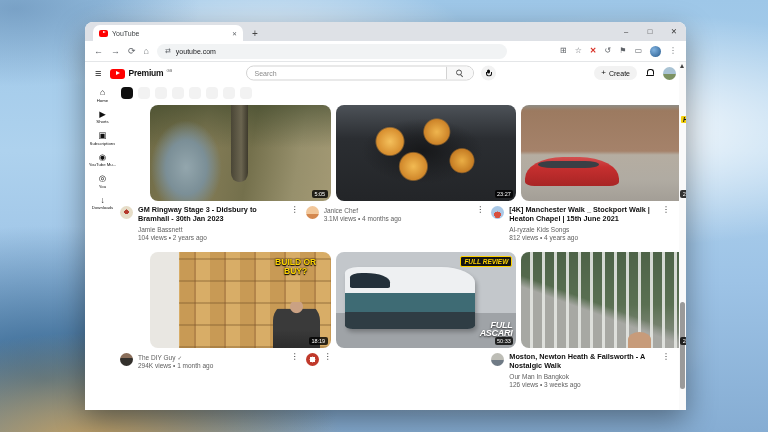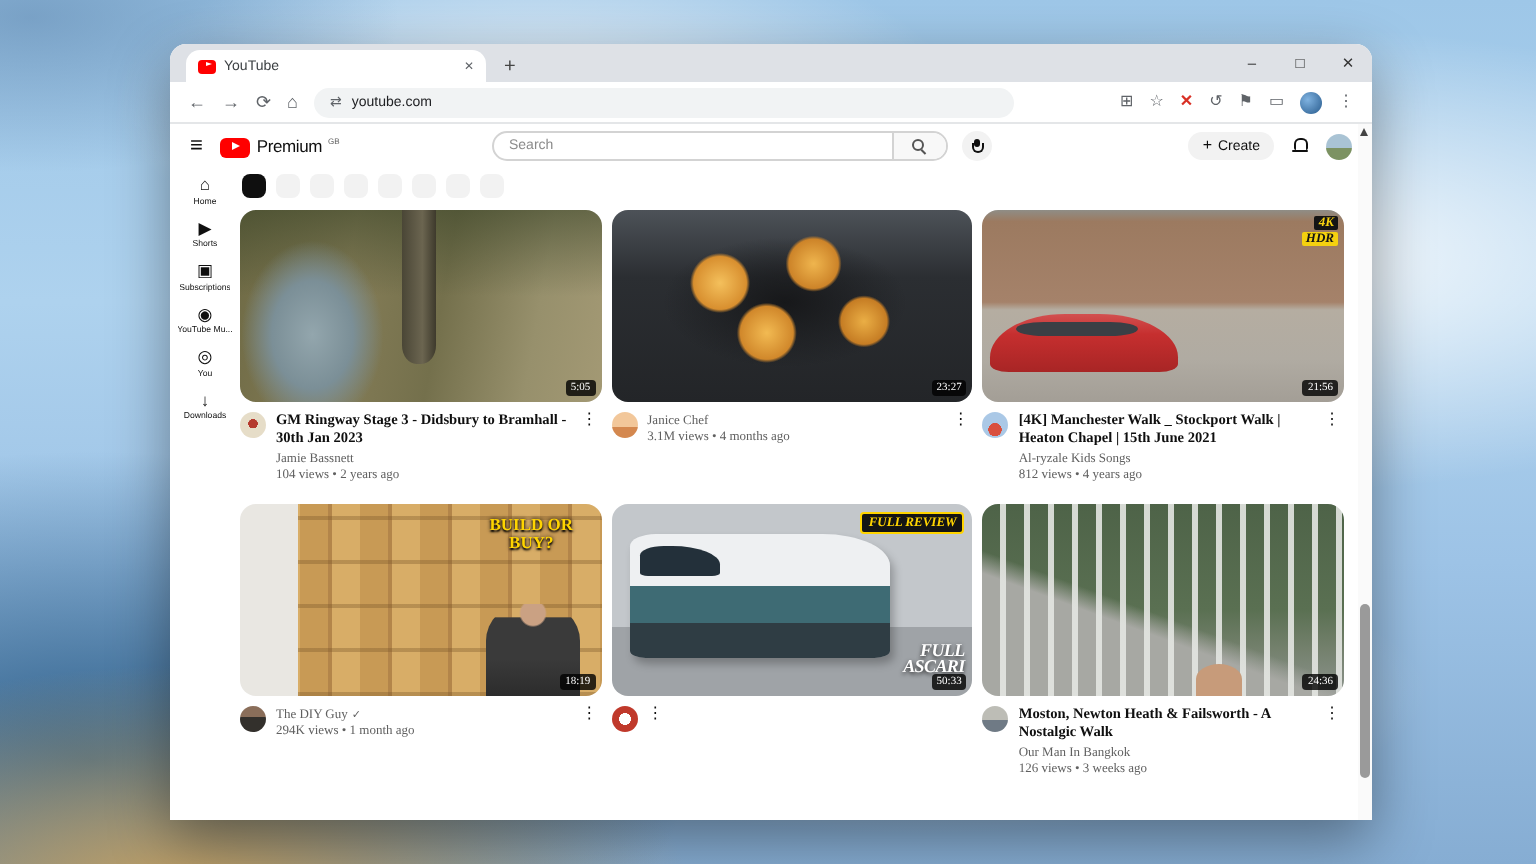--- a/index.html
+++ b/index.html
@@ -44,21 +44,21 @@
   .tbi.red { color:#d93025; font-weight:bold; }
   .profile-av { width:11px; height:11px; border-radius:50%; background:radial-gradient(circle at 35% 35%, #7fb2e0, #275a8c); }
 
   
   .page { position:absolute; left:0; right:0; top:40px; bottom:0; background:#fff; }
   .ythead { height:22px; display:flex; align-items:center; padding:0 10px; position:relative; }
   .burger { font-size:11px; color:#0f0f0f; margin-right:9px; }
   .logo { display:flex; align-items:flex-start; gap:3px; }
   .logoico { width:15px; height:10px; background:#f00; border-radius:3px; position:relative; margin-top:1px; }
   .logoico::after { content:''; position:absolute; left:5.5px; top:2.5px; border-left:4.5px solid #fff; border-top:2.5px solid transparent; border-bottom:2.5px solid transparent; }
-  .logotext { font-size:8.5px; font-weight:normal; letter-spacing:-.2px; color:#0f0f0f;text-align:center; }
+  .logotext { font-size:8.5px; font-weight:bold; letter-spacing:-.2px; color:#0f0f0f;text-align:center; }
   .logosup { font-size:4px; color:#606060; margin-top:0px; }
   .searchwrap { position:absolute; left:50%; top:50%; transform:translate(-56%,-50%); display:flex; align-items:center; gap:7px; }
   .searchpill { width:228px; height:15px; border:1px solid #d3d3d3; border-radius:8px; display:flex; align-items:center; overflow:hidden; }
   .searchtext { flex:1; padding:0 8px; font-size:7px; color:#8a8a8a; }
   .searchbtn { width:27px; height:100%; background:#f8f8f8; border-left:1px solid #d3d3d3; display:flex; align-items:center; justify-content:center; }
   .mag { width:8px; height:8px; position:relative; }
   .mag::before { content:''; position:absolute; left:0; top:0; width:4.5px; height:4.5px; border:1px solid #555; border-radius:50%; }
   .mag::after { content:''; position:absolute; left:5.6px; top:5.6px; width:3px; height:1px; background:#555; transform:rotate(45deg); transform-origin:0 0; }
   .micbtn { width:15px; height:15px; border-radius:50%; background:#f2f2f2; display:flex; align-items:center; justify-content:center; }
   .mic { width:5px; height:8px; position:relative; }
@@ -71,28 +71,28 @@
   .belli::before { content:''; position:absolute; left:1px; top:0; width:5px; height:5.5px; border:.9px solid #0f0f0f; border-radius:3px 3px 1px 1px; border-bottom:none; }
   .belli::after { content:''; position:absolute; left:0; top:6px; width:8px; height:1px; background:#0f0f0f; border-radius:1px; }
   .yt-av { width:13px; height:13px; border-radius:50%; background:linear-gradient(180deg,#a9c3d4 0 55%, #7c9262 55%); }
 
   .pagebody { position:absolute; left:0; right:0; top:22px; bottom:0; display:flex; }
   .sidebar { width:35px; flex:none; display:flex; flex-direction:column; align-items:center; padding-top:4px; gap:7px; }
   .sitem { display:flex; flex-direction:column; align-items:center; gap:1px; width:100%; }
   .sicon { font-size:8.5px; color:#0f0f0f; line-height:1; }
   .slabel { font-size:4.3px; color:#0f0f0f; white-space:nowrap; max-width:34px; overflow:hidden; }
 
-  .main { flex:1; position:relative;font-family:Liberation Serif, serif; }
+  .main { flex:1; position:relative; }
   .chips { height:17px; display:flex; align-items:center; gap:5px; padding-left:1px; }
   .chip { height:12px; padding:0 6px; border-radius:4px; background:#f2f2f2; border:none; font-size:6.3px; color:#0f0f0f; display:flex; align-items:center; white-space:nowrap; font-family:"Liberation Sans", sans-serif; }
   .chip.selected { background:#0f0f0f; color:#fff; }
 
   .grid { display:grid; grid-template-columns:repeat(3, 1fr); column-gap:5px; row-gap:9px; padding:4px 14px 0 0; }
   .card { }
-  .thumb { width:100%; height:96px; border-radius:8px; position:relative; overflow:hidden; background:#ccc; }
+  .thumb { width:100%; height:96px; border-radius:8px; position:relative; overflow:hidden; background:#ccc;margin-left:30px; }
   .dur { position:absolute; right:3px; bottom:3px; background:rgba(0,0,0,.8); color:#fff; font-size:5.5px; padding:1px 2.5px; border-radius:2px; z-index:4; }
   .tbadges { position:absolute; right:3px; top:3px; display:flex; flex-direction:column; align-items:flex-end; gap:1px; z-index:4; }
   .qb { font-size:6.5px; font-weight:bold; padding:0 2px; border-radius:1px; font-style:italic; }
   .qb0 { background:#141414; color:#f5d10f; }
   .qb1 { background:#f5d10f; color:#141414; }
   .overlay-badge { position:absolute; right:4px; top:4px; background:#141414; color:#ffd400; border:1px solid #ffd400; font-size:6.5px; font-weight:bold; font-style:italic; padding:1px 3px; border-radius:2px; z-index:4; white-space:nowrap; }
   .overlay-text { position:absolute; z-index:3; font-weight:bold; }
   .ot-3 { right:5px; top:6px; width:60px; text-align:center; color:#ffd400; font-size:8.5px; line-height:1.05; text-shadow:0 1px 1px #000, 0 0 2px #000; }
   .ot-4 { right:4px; bottom:10px; width:52px; text-align:right; color:#fff; font-size:9px; font-style:italic; line-height:.95; text-shadow:0 1px 2px rgba(0,0,0,.8); letter-spacing:-.3px; }
 

